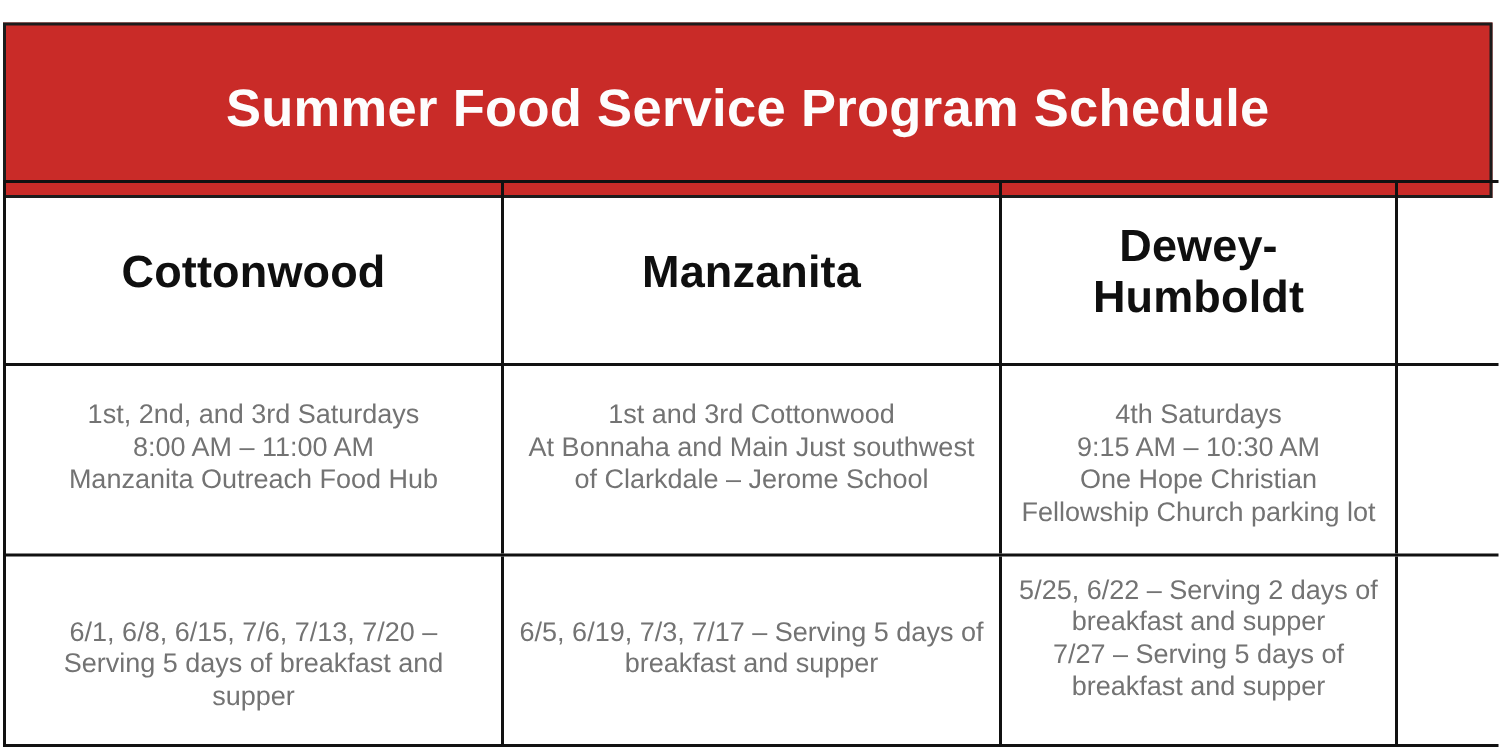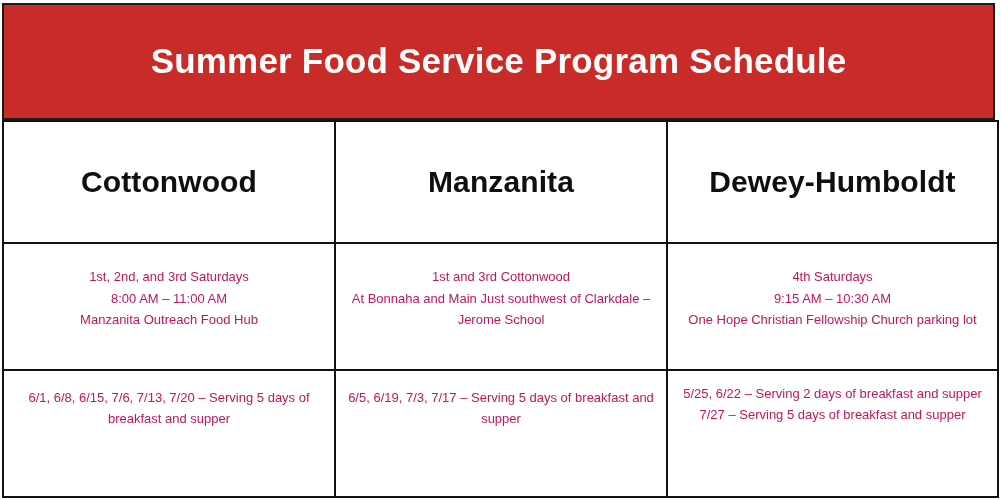--- a/index.html
+++ b/index.html
@@ -19,21 +19,21 @@
     position: relative;
     width: 1001px;
     height: 500px;
     background: #ffffff;
   }
 
   
   .banner {
     position: absolute;
     left: 2px;
-    top: 3px;
+    top: 15px;
     width: 993px;
     height: 117px;
     background: #c92b28;
     border: 2px solid #1c1c1c;
     box-sizing: border-box;
     display: flex;
     align-items: center;
     justify-content: center;
   }
   .banner-title {
@@ -75,44 +75,44 @@
     border-right: 2px solid #111111;
     display: flex;
     align-items: center;
     justify-content: center;
     text-align: center;
     padding: 4px 10px;
     overflow: hidden;
   }
   .col-1 { width: 332px; }
   .col-2 { width: 332px; }
-  .col-3 { width: 331px; }
+  .col-3 { width: 264px; }
 
   .header-text {
     color: #0f0f0f;
     font-size: 30px;
     font-weight: bold;
     line-height: 1.15;
     letter-spacing: 0.1px;
   }
 
   .body-text {
-    color: #be185d;
-    font-size: 13px;
+    color: #737373;
+    font-size: 18px;
     font-weight: normal;
     line-height: 21.5px;
   }
   .body-text p {
     margin: 0;
   }
 
   
   .row-details .cell { align-items: flex-start; padding-top: 22px; }
   
-  .row-dates .cell { align-items: flex-start; padding-top: 16px; }
+  .row-dates .cell { align-items: flex-start; padding-top: 40px; }
   .row-dates .col-3 { padding-top: 12px; }
 </style>
 </head>
 <body>
 
 <div id="flyer">
 
   <div class="banner">
     <div class="banner-title">Summer Food Service Program Schedule</div>
   </div>

